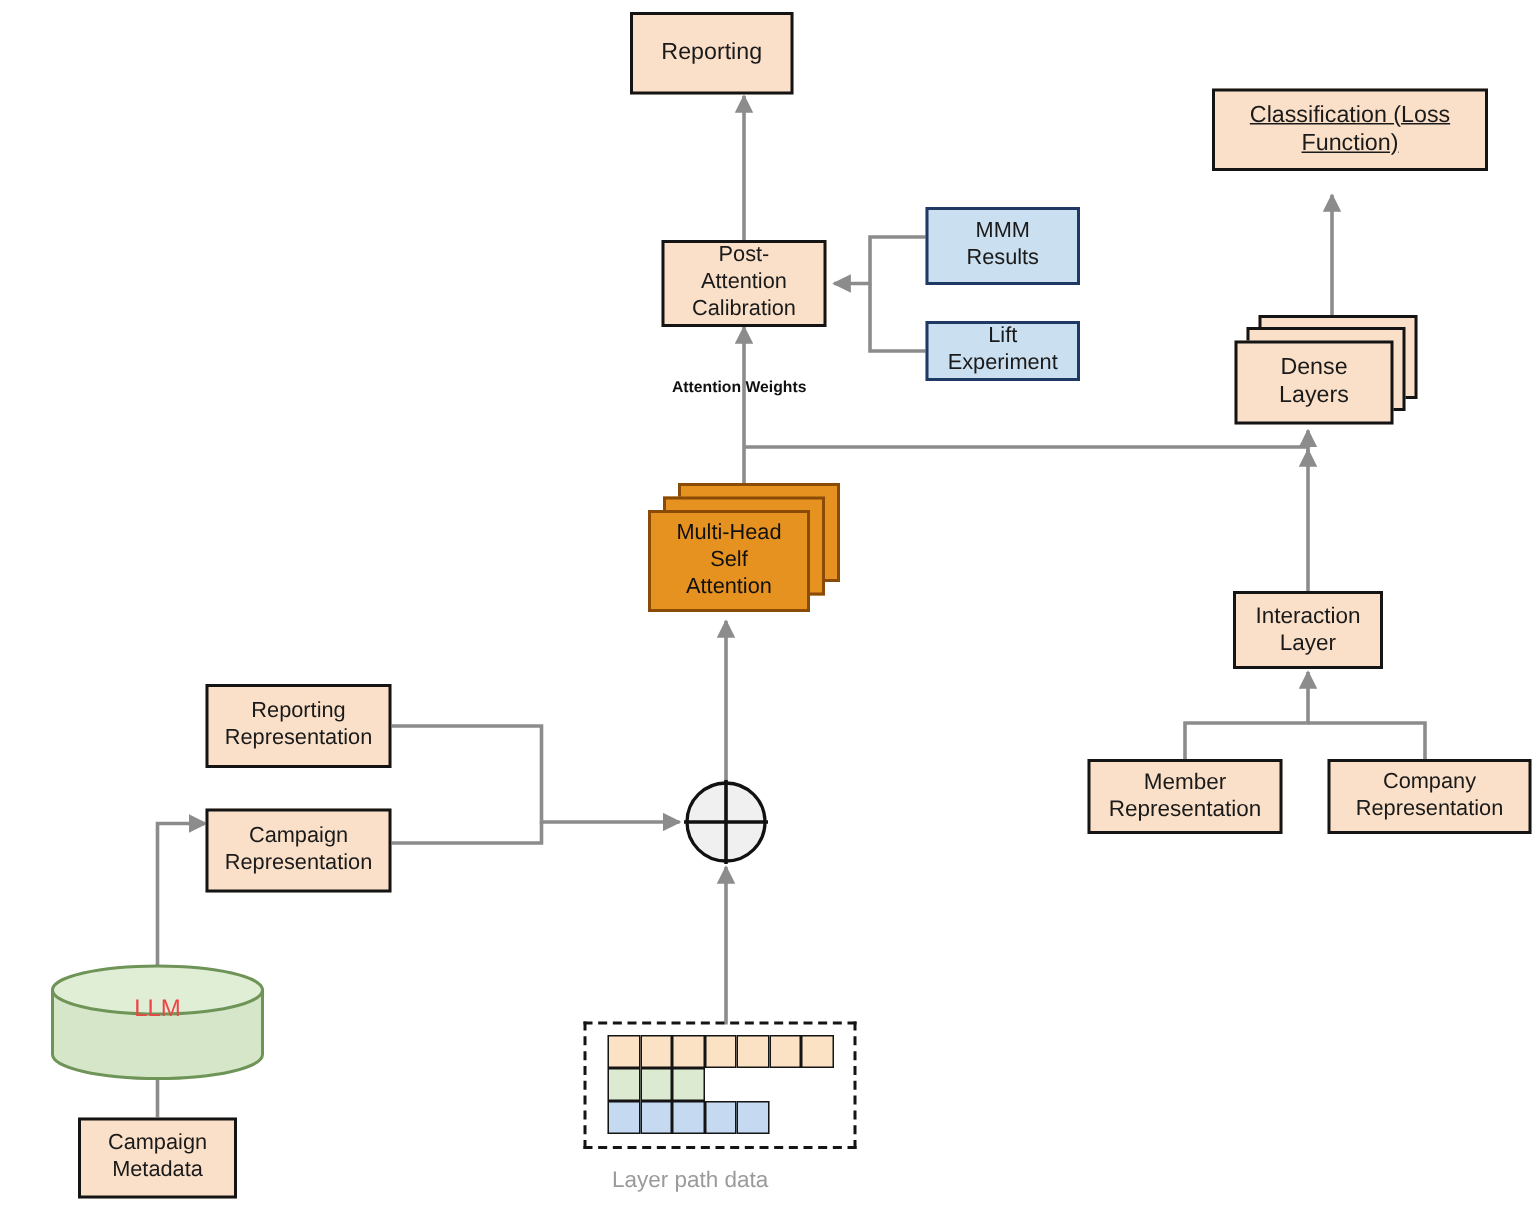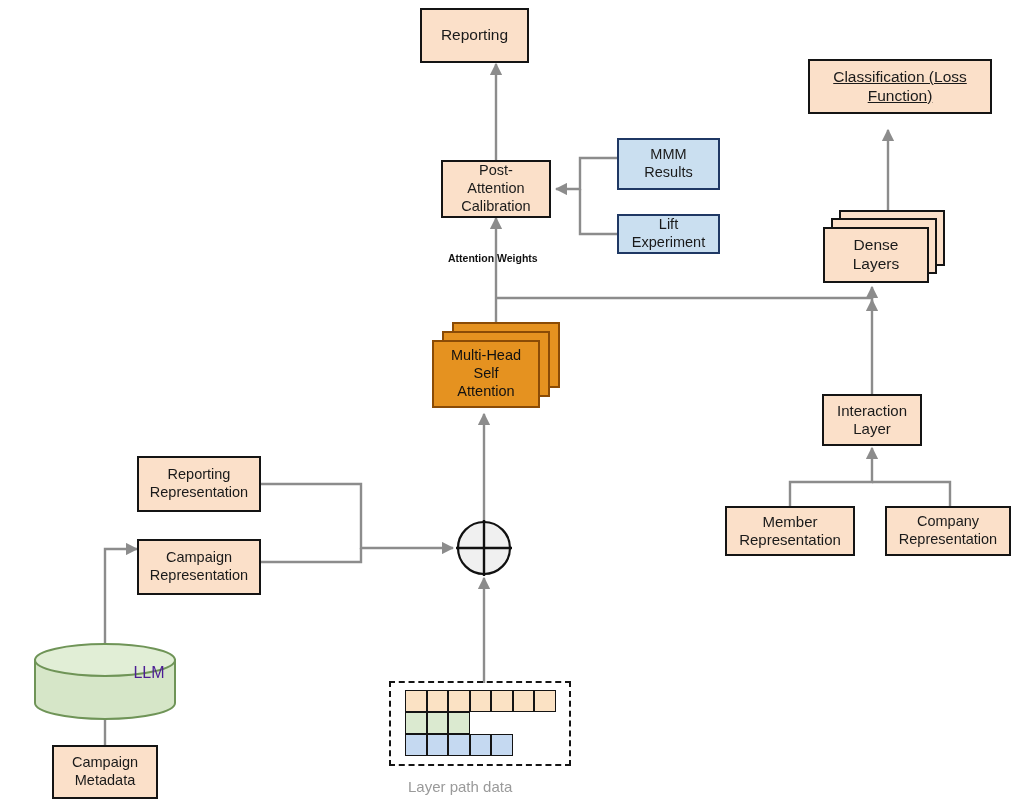--- a/index.html
+++ b/index.html
@@ -61,22 +61,21 @@
   .label-bold {
     position: absolute;
     color: #111111;
     font-weight: bold;
     font-family: "Liberation Sans", sans-serif;
     white-space: nowrap;
   }
   .cyl-label {
     position: absolute;
     text-align: center;
-    color: #4c1d95;
-    padding-left: 44px;
+    color: #ef4444;
   }
   .dashbox {
     position: absolute;
     box-sizing: border-box;
     border: 2.5px dashed #141414;
     background: transparent;
   }
   .gridcell {
     position: absolute;
     box-sizing: border-box;
@@ -161,21 +160,21 @@
 Self
 Attention</div>
   </div>
 
   <div class="node peach" style="left:822px; top:394px; width:100px; height:52px; font-size:15px; white-space:pre-line;">Interaction
 Layer</div>
 
   <div class="node peach" style="left:725px; top:506px; width:130px; height:50px; font-size:15px; white-space:pre-line;">Member
 Representation</div>
 
-  <div class="node peach" style="left:885px; top:506px; width:126px; height:50px; font-size:14.5px; white-space:pre-line;">Company
+  <div class="node peach" style="left:885px; top:506px; width:136px; height:50px; font-size:14.5px; white-space:pre-line;">Company
 Representation</div>
 
   <div class="node peach" style="left:137px; top:456px; width:124px; height:56px; font-size:14.5px; white-space:pre-line;">Reporting
 Representation</div>
 
   <div class="node peach" style="left:137px; top:539px; width:124px; height:56px; font-size:14.5px; white-space:pre-line;">Campaign
 Representation</div>
 
   <svg class="layer" viewBox="0 0 1024 810" style="pointer-events:none;">
     <g>

